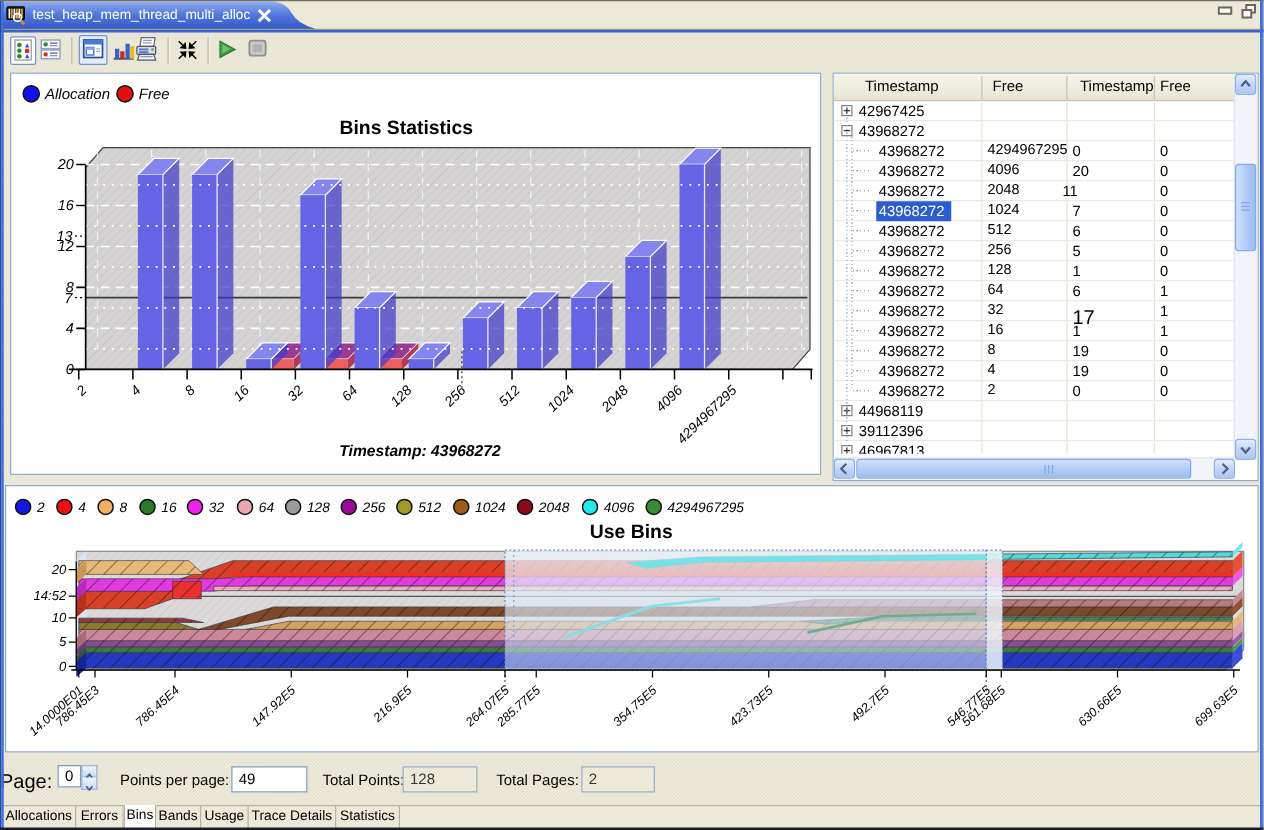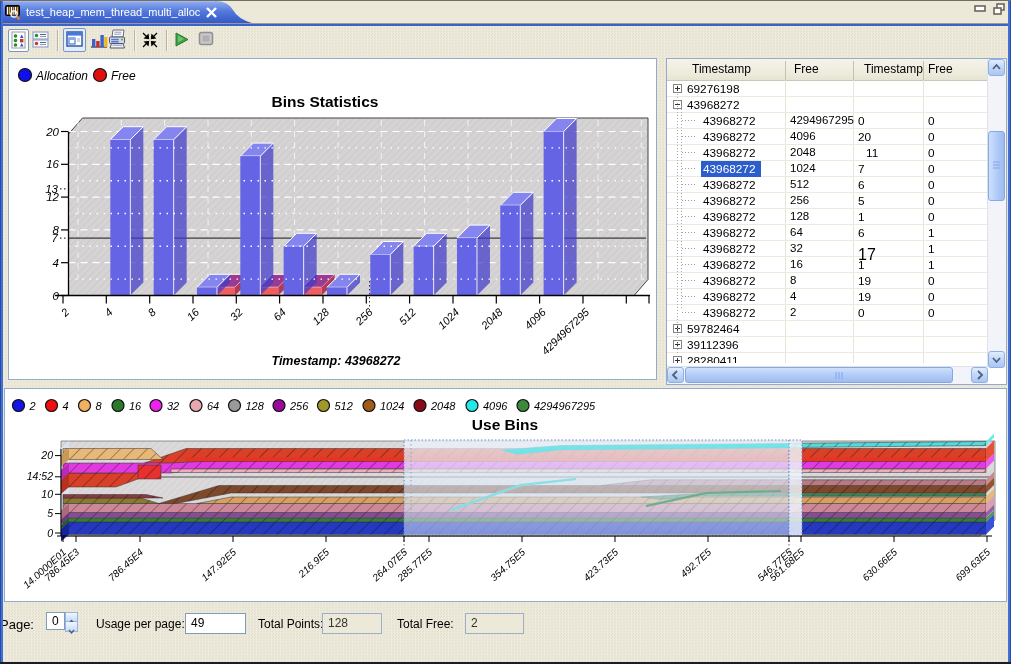--- a/index.html
+++ b/index.html
@@ -268,42 +268,42 @@
         <span style="position:absolute;left:256px;top:2px;width:1px;height:19px;background:#c6c2b2"></span>
       </div>
       <div style="position:absolute;left:0;top:21px;width:321px;height:283px;overflow:hidden">
         <span style="position:absolute;left:118px;top:0;width:1px;height:283px;background:#e8e5d8"></span>
         <span style="position:absolute;left:186px;top:0;width:1px;height:283px;background:#e8e5d8"></span>
         <span style="position:absolute;left:256px;top:0;width:1px;height:283px;background:#e8e5d8"></span>
         <span style="position:absolute;left:0;top:16px;width:321px;height:1px;background:#eceadd"></span>
         <span style="position:absolute;left:6px;top:4px;width:9px;height:9px;border:1px solid #848484;background:#fff;box-sizing:border-box"></span>
         <span style="position:absolute;left:8px;top:8px;width:5px;height:1px;background:#333"></span>
         <span style="position:absolute;left:10px;top:6px;width:1px;height:5px;background:#333"></span>
-        <span style="position:absolute;left:20px;top:2px;font-size:11.8px">69276198</span>
+        <span style="position:absolute;left:20px;top:2px;font-size:11.8px">42967425</span>
         <span style="position:absolute;left:0;top:32px;width:321px;height:1px;background:#eceadd"></span>
         <span style="position:absolute;left:6px;top:20px;width:9px;height:9px;border:1px solid #848484;background:#fff;box-sizing:border-box"></span>
         <span style="position:absolute;left:8px;top:24px;width:5px;height:1px;background:#333"></span>
         <span style="position:absolute;left:20px;top:18px;font-size:11.8px">43968272</span>
         <span style="position:absolute;left:0;top:48px;width:321px;height:1px;background:#eceadd"></span>
         <span style="position:absolute;left:15px;top:40px;width:15px;height:1px;background:repeating-linear-gradient(90deg,#9a9a9a 0 1px,transparent 1px 3px)"></span>
         <span style="position:absolute;left:36px;top:34px;font-size:11.8px">43968272</span>
         <span style="position:absolute;left:123px;top:34px;font-size:11.5px;width:65px;overflow:hidden;white-space:nowrap;display:inline-block">4294967295</span>
         <span style="position:absolute;left:191px;top:34px;font-size:11.8px">0</span>
         <span style="position:absolute;left:261px;top:34px;font-size:11.8px">0</span>
         <span style="position:absolute;left:0;top:64px;width:321px;height:1px;background:#eceadd"></span>
         <span style="position:absolute;left:15px;top:56px;width:15px;height:1px;background:repeating-linear-gradient(90deg,#9a9a9a 0 1px,transparent 1px 3px)"></span>
         <span style="position:absolute;left:36px;top:50px;font-size:11.8px">43968272</span>
         <span style="position:absolute;left:123px;top:50px;font-size:11.5px;width:65px;overflow:hidden;white-space:nowrap;display:inline-block">4096</span>
         <span style="position:absolute;left:191px;top:50px;font-size:11.8px">20</span>
         <span style="position:absolute;left:261px;top:50px;font-size:11.8px">0</span>
         <span style="position:absolute;left:0;top:80px;width:321px;height:1px;background:#eceadd"></span>
         <span style="position:absolute;left:15px;top:72px;width:15px;height:1px;background:repeating-linear-gradient(90deg,#9a9a9a 0 1px,transparent 1px 3px)"></span>
         <span style="position:absolute;left:36px;top:66px;font-size:11.8px">43968272</span>
         <span style="position:absolute;left:123px;top:66px;font-size:11.5px;width:65px;overflow:hidden;white-space:nowrap;display:inline-block">2048</span>
-        <span style="position:absolute;left:199px;top:66px;font-size:11.8px">11</span>
+        <span style="position:absolute;left:183px;top:66px;font-size:11.8px">11</span>
         <span style="position:absolute;left:261px;top:66px;font-size:11.8px">0</span>
         <span style="position:absolute;left:0;top:96px;width:321px;height:1px;background:#eceadd"></span>
         <span style="position:absolute;left:15px;top:88px;width:15px;height:1px;background:repeating-linear-gradient(90deg,#9a9a9a 0 1px,transparent 1px 3px)"></span>
         <span style="position:absolute;left:34px;top:81px;width:60px;height:16px;background:#2b5dcd"></span>
         <span style="position:absolute;left:36px;top:82px;font-size:11.8px;color:#fff">43968272</span>
         <span style="position:absolute;left:123px;top:82px;font-size:11.5px;width:65px;overflow:hidden;white-space:nowrap;display:inline-block">1024</span>
         <span style="position:absolute;left:191px;top:82px;font-size:11.8px">7</span>
         <span style="position:absolute;left:261px;top:82px;font-size:11.8px">0</span>
         <span style="position:absolute;left:0;top:112px;width:321px;height:1px;background:#eceadd"></span>
         <span style="position:absolute;left:15px;top:104px;width:15px;height:1px;background:repeating-linear-gradient(90deg,#9a9a9a 0 1px,transparent 1px 3px)"></span>
@@ -356,30 +356,30 @@
         <span style="position:absolute;left:0;top:240px;width:321px;height:1px;background:#eceadd"></span>
         <span style="position:absolute;left:15px;top:232px;width:15px;height:1px;background:repeating-linear-gradient(90deg,#9a9a9a 0 1px,transparent 1px 3px)"></span>
         <span style="position:absolute;left:36px;top:226px;font-size:11.8px">43968272</span>
         <span style="position:absolute;left:123px;top:226px;font-size:11.5px;width:65px;overflow:hidden;white-space:nowrap;display:inline-block">2</span>
         <span style="position:absolute;left:191px;top:226px;font-size:11.8px">0</span>
         <span style="position:absolute;left:261px;top:226px;font-size:11.8px">0</span>
         <span style="position:absolute;left:0;top:256px;width:321px;height:1px;background:#eceadd"></span>
         <span style="position:absolute;left:6px;top:244px;width:9px;height:9px;border:1px solid #848484;background:#fff;box-sizing:border-box"></span>
         <span style="position:absolute;left:8px;top:248px;width:5px;height:1px;background:#333"></span>
         <span style="position:absolute;left:10px;top:246px;width:1px;height:5px;background:#333"></span>
-        <span style="position:absolute;left:20px;top:242px;font-size:11.8px">59782464</span>
+        <span style="position:absolute;left:20px;top:242px;font-size:11.8px">44968119</span>
         <span style="position:absolute;left:0;top:272px;width:321px;height:1px;background:#eceadd"></span>
         <span style="position:absolute;left:6px;top:260px;width:9px;height:9px;border:1px solid #848484;background:#fff;box-sizing:border-box"></span>
         <span style="position:absolute;left:8px;top:264px;width:5px;height:1px;background:#333"></span>
         <span style="position:absolute;left:10px;top:262px;width:1px;height:5px;background:#333"></span>
         <span style="position:absolute;left:20px;top:258px;font-size:11.8px">39112396</span>
         <span style="position:absolute;left:6px;top:276px;width:9px;height:9px;border:1px solid #848484;background:#fff;box-sizing:border-box"></span>
         <span style="position:absolute;left:8px;top:280px;width:5px;height:1px;background:#333"></span>
         <span style="position:absolute;left:10px;top:278px;width:1px;height:5px;background:#333"></span>
-        <span style="position:absolute;left:20px;top:274px;font-size:11.8px">28280411</span>
+        <span style="position:absolute;left:20px;top:274px;font-size:11.8px">46967813</span>
         <span style="position:absolute;left:10px;top:14px;width:1px;height:260px;background:repeating-linear-gradient(#a8a8a8 0 1px,transparent 1px 3px)"></span>
         <span style="position:absolute;left:14px;top:26px;width:1px;height:204px;background:repeating-linear-gradient(#a8a8a8 0 1px,transparent 1px 3px)"></span>
       </div>
       <div style="position:absolute;right:0;top:0;width:18px;height:309px;background:#f2f4fa;border-left:1px solid #dfe2ea">
         <div style="position:absolute;left:0px;top:0px;width:17px;height:17px;background:linear-gradient(#e3edfd,#c4d8f8 45%,#adc6f0);border:1px solid #8cb0e8;border-radius:3px;box-sizing:border-box"><svg width="15" height="15">
             <path d="M4 9 L7.5 5 L11 9" fill="none" stroke="#4d6185" stroke-width="1.8"></path>
           </svg></div>
         <div style="position:absolute;left:0px;bottom:0px;width:17px;height:17px;background:linear-gradient(#e3edfd,#c4d8f8 45%,#adc6f0);border:1px solid #8cb0e8;border-radius:3px;box-sizing:border-box"><svg width="15" height="15">
             <path d="M4 6 L7.5 10 L11 6" fill="none" stroke="#4d6185" stroke-width="1.8"></path>
           </svg></div>
@@ -549,41 +549,50 @@
         <text transform="translate(788,164) rotate(-42)" font-size="10" font-style="italic" text-anchor="end">546.77E5</text>
         <line x1="796" y1="147" x2="796" y2="153" stroke="#000" stroke-width="1"></line>
         <text transform="translate(800,164) rotate(-42)" font-size="10" font-style="italic" text-anchor="end">561.68E5</text>
         <line x1="889" y1="147" x2="889" y2="153" stroke="#000" stroke-width="1"></line>
         <text transform="translate(893,164) rotate(-42)" font-size="10" font-style="italic" text-anchor="end">630.66E5</text>
         <line x1="982" y1="147" x2="982" y2="153" stroke="#000" stroke-width="1"></line>
         <text transform="translate(986,164) rotate(-42)" font-size="10" font-style="italic" text-anchor="end">699.63E5</text>
       </svg>
     </div>
 <div style="position:absolute;left:0;top:603px;width:1011px;height:41px;">
-      <span style="position:absolute;left:0;top:14px;font-size:13px">Page:</span>
+      <span style="position:absolute;left:0;top:14px;font-size:16px">Page:</span>
       <div style="position:absolute;left:46px;top:9px;width:19px;height:18px;border:1px solid #7f9db9;background:#fff;box-sizing:border-box">
         <span style="position:absolute;left:5px;top:1px;font-size:12px">0</span>
       </div>
       <div style="position:absolute;left:65px;top:9px;width:13px;height:10px;background:linear-gradient(#f2f7fe,#c8daf6);border:1px solid #9ab4dc;box-sizing:border-box"><svg width="11" height="9">
           <path d="M3 5.5 L5.5 2.5 L8 5.5" fill="none" stroke="#44608a" stroke-width="1.4"></path>
         </svg></div>
       <div style="position:absolute;left:65px;top:19px;width:13px;height:10px;background:linear-gradient(#f2f7fe,#c8daf6);border:1px solid #9ab4dc;border-top:none;box-sizing:border-box"><svg width="11" height="9">
           <path d="M3 3 L5.5 6 L8 3" fill="none" stroke="#44608a" stroke-width="1.4"></path>
         </svg></div>
-      <span style="position:absolute;left:96px;top:14px;font-size:12px">Usage per page:</span>
+      <span style="position:absolute;left:96px;top:14px;font-size:12px">Points per page:</span>
       <div style="position:absolute;left:185px;top:10px;width:61px;height:21px;border:1px solid #7f9db9;background:#fff;box-sizing:border-box">
         <span style="position:absolute;left:5px;top:2px;font-size:12px">49</span>
       </div>
       <span style="position:absolute;left:258px;top:14px;font-size:12px">Total Points:</span>
       <div style="position:absolute;left:322px;top:10px;width:60px;height:21px;border:1px solid #9ab0c8;background:#ece9d8;box-sizing:border-box">
         <span style="position:absolute;left:5px;top:2px;font-size:12px;color:#333">128</span>
       </div>
-      <span style="position:absolute;left:397px;top:14px;font-size:12px">Total Free:</span>
+      <span style="position:absolute;left:397px;top:14px;font-size:12px">Total Pages:</span>
       <div style="position:absolute;left:465px;top:10px;width:59px;height:21px;border:1px solid #9ab0c8;background:#ece9d8;box-sizing:border-box">
         <span style="position:absolute;left:5px;top:2px;font-size:12px;color:#333">2</span>
       </div>
+    </div>
+<div style="position:absolute;left:0;top:644px;width:1011px;height:18px;border-top:1px solid #b5b2a2;background:#ece9d8">
+      <div style="position:absolute;left:2px;top:0;width:59px;height:17px;border-right:1px solid #b5b2a2;text-align:center;font-size:11px;padding-top:2px;box-sizing:border-box;white-space:nowrap">Allocations</div>
+      <div style="position:absolute;left:61px;top:0;width:38px;height:17px;border-right:1px solid #b5b2a2;text-align:center;font-size:11px;padding-top:2px;box-sizing:border-box;white-space:nowrap">Errors</div>
+      <div style="position:absolute;left:99px;top:-1px;width:26px;height:19px;background:#fdfdfb;border-left:1px solid #b5b2a2;border-right:1px solid #b5b2a2;box-sizing:border-box;text-align:center;font-size:11px;padding-top:2px;white-space:nowrap">Bins</div>
+      <div style="position:absolute;left:125px;top:0;width:36px;height:17px;border-right:1px solid #b5b2a2;text-align:center;font-size:11px;padding-top:2px;box-sizing:border-box;white-space:nowrap">Bands</div>
+      <div style="position:absolute;left:161px;top:0;width:38px;height:17px;border-right:1px solid #b5b2a2;text-align:center;font-size:11px;padding-top:2px;box-sizing:border-box;white-space:nowrap">Usage</div>
+      <div style="position:absolute;left:199px;top:0;width:70px;height:17px;border-right:1px solid #b5b2a2;text-align:center;font-size:11px;padding-top:2px;box-sizing:border-box;white-space:nowrap">Trace Details</div>
+      <div style="position:absolute;left:269px;top:0;width:51px;height:17px;border-right:1px solid #b5b2a2;text-align:center;font-size:11px;padding-top:2px;box-sizing:border-box;white-space:nowrap">Statistics</div>
     </div>
 <div style="position:absolute;left:0;top:0;width:1px;height:664px;background:#2a4aa0"></div>
     <div style="position:absolute;left:1px;top:0;width:2px;height:664px;background:#3f6fd8"></div>
 <div style="position:absolute;right:0;top:0;width:1px;height:664px;background:#2a4aa0"></div>
     <div style="position:absolute;right:1px;top:0;width:2px;height:664px;background:#3f6fd8"></div>
 <div style="position:absolute;left:0;bottom:0;width:1011px;height:2px;background:#1c1c28"></div>
 <div style="position:absolute;left:0;top:0;width:1011px;height:1px;background:#716f64"></div>
 </div>
 </body></html>

